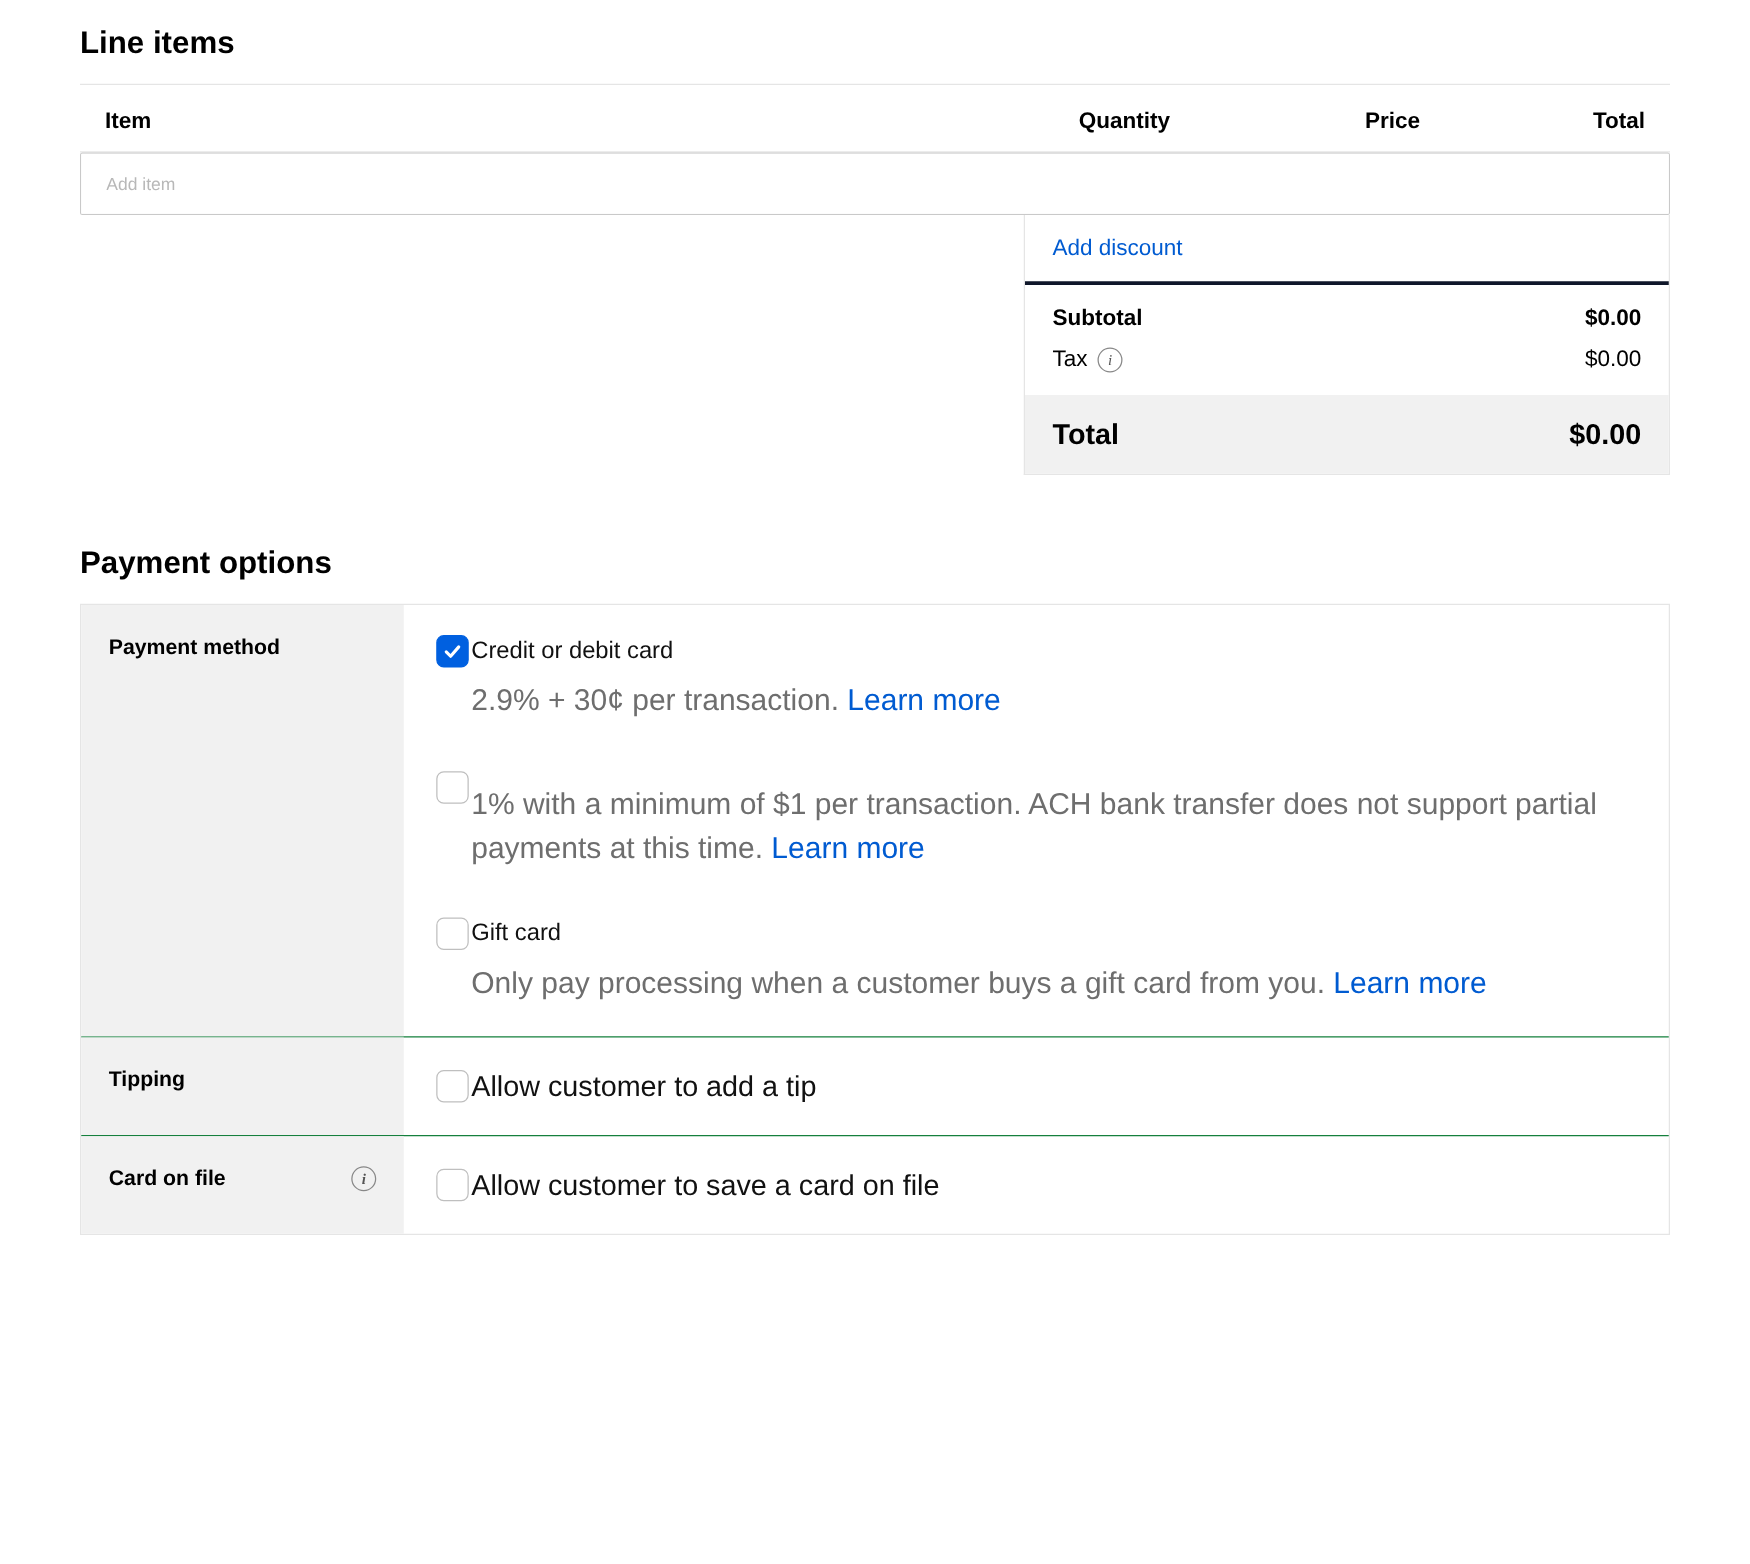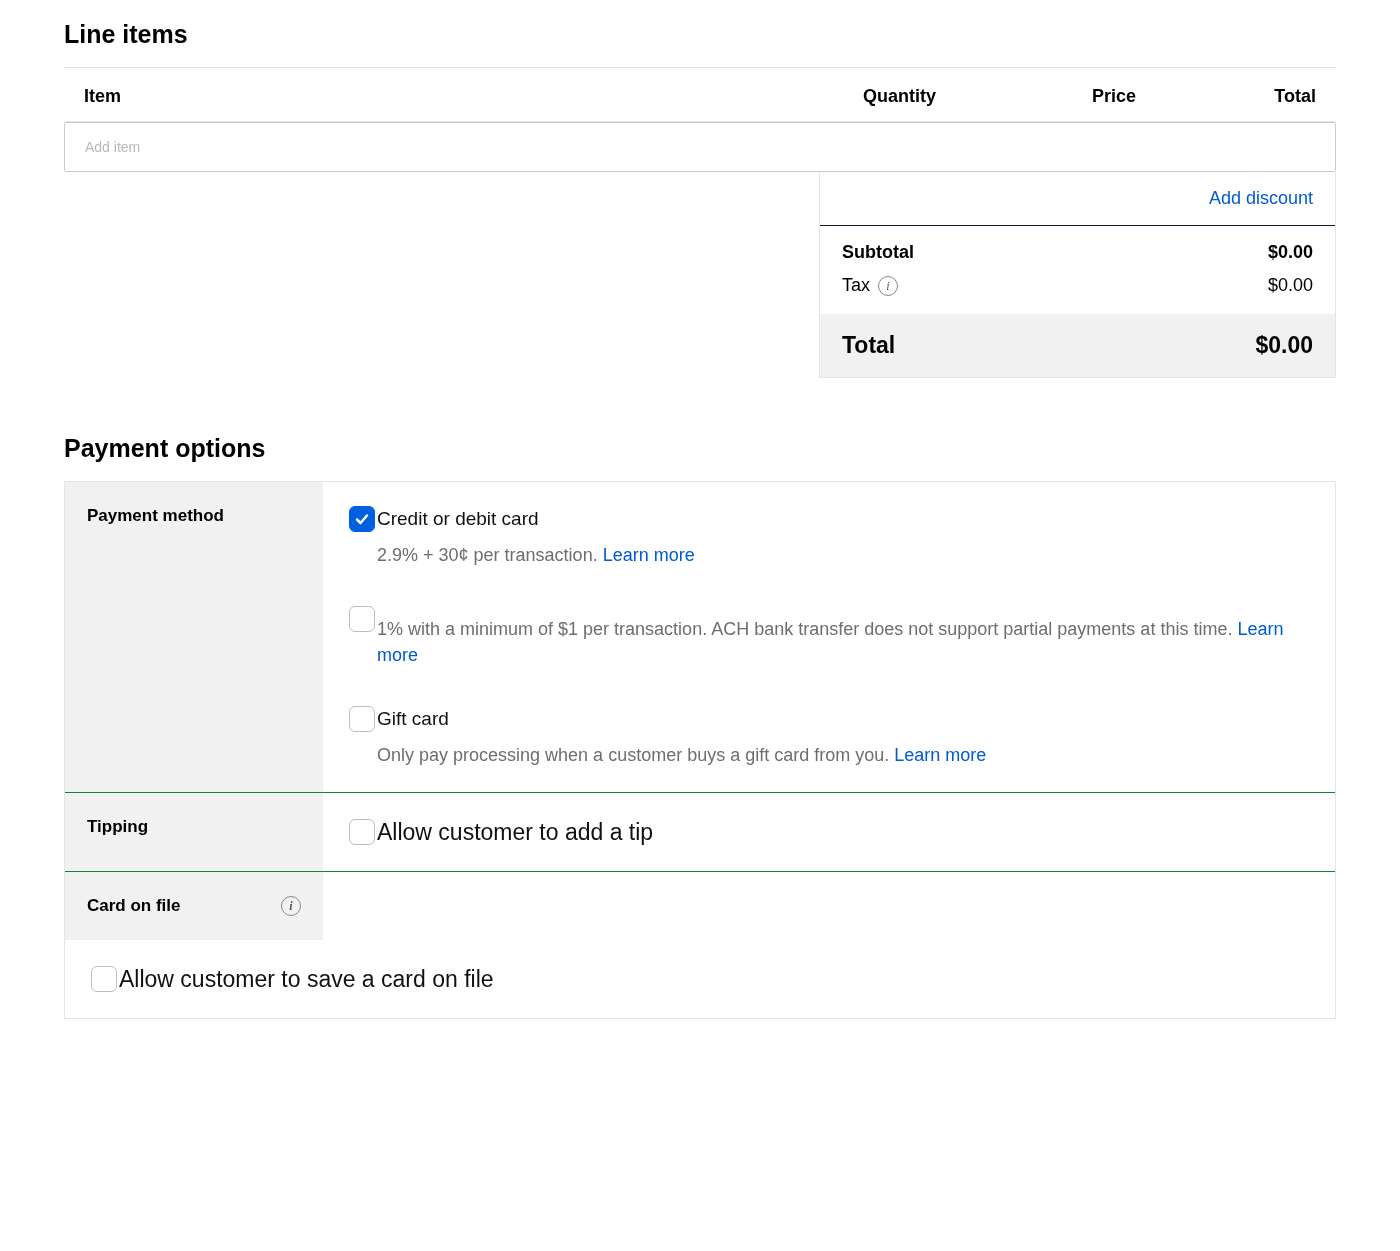--- a/index.html
+++ b/index.html
@@ -52,21 +52,21 @@
     border: 1px solid #e5e5e5;
     border-top: none;
   }
   .summary-row {
     display: flex;
     justify-content: space-between;
     align-items: center;
     padding: 16px 22px;
     font-size: 18px;
   }
-  .summary-row.discount { border-bottom: 1px solid #0f172a; justify-content: flex-end; }
+  .summary-row.discount { border-bottom: 3px solid #0f172a; }
   .summary-row.subtotal { padding-bottom: 6px; font-weight: 600; }
   .summary-row.tax { padding-top: 6px; padding-bottom: 18px; }
   .summary-row.total {
     background: #f1f1f1;
     font-weight: 700;
     font-size: 23px;
     padding: 18px 22px;
   }
   .link-blue { color: #005bd1; cursor: pointer; }
   .tax-label { display: flex; align-items: center; gap: 8px; font-weight: 400; text-align: right;}
@@ -87,21 +87,21 @@
   
   .payment-section { margin-top: 56px; }
   .payment-panel {
     border: 1px solid #e5e5e5;
     margin-top: 16px;
   }
   .panel-row {
     display: flex;
     border-bottom: 1px solid #15803d;
   }
-  .panel-row:last-child { border-bottom: none; flex-direction: column; }
+  .panel-row:last-child { border-bottom: none; }
   .panel-label {
     width: 258px;
     background: #f1f1f1;
     padding: 24px 22px;
     font-weight: 600;
     font-size: 17px;
     display: flex;
     justify-content: space-between;
     align-items: flex-start;
   }
@@ -137,21 +137,21 @@
   .opt-title {
     font-size: 19px;
     color: #111;
     display: flex;
     align-items: center;
     gap: 10px;
     line-height: 26px;
   }
   .opt-desc {
     margin-top: 10px;
-    font-size: 18px;
+    font-size: 24px;
     color: #6e6e6e;
     line-height: 1.45;
   }
   .opt-desc .link-blue { color: #005bd1; }
   .badge-new {
     background: #0060e0;
     color: #fff;
     font-size: 12px;
     font-weight: 700;
     padding: 3px 8px;

